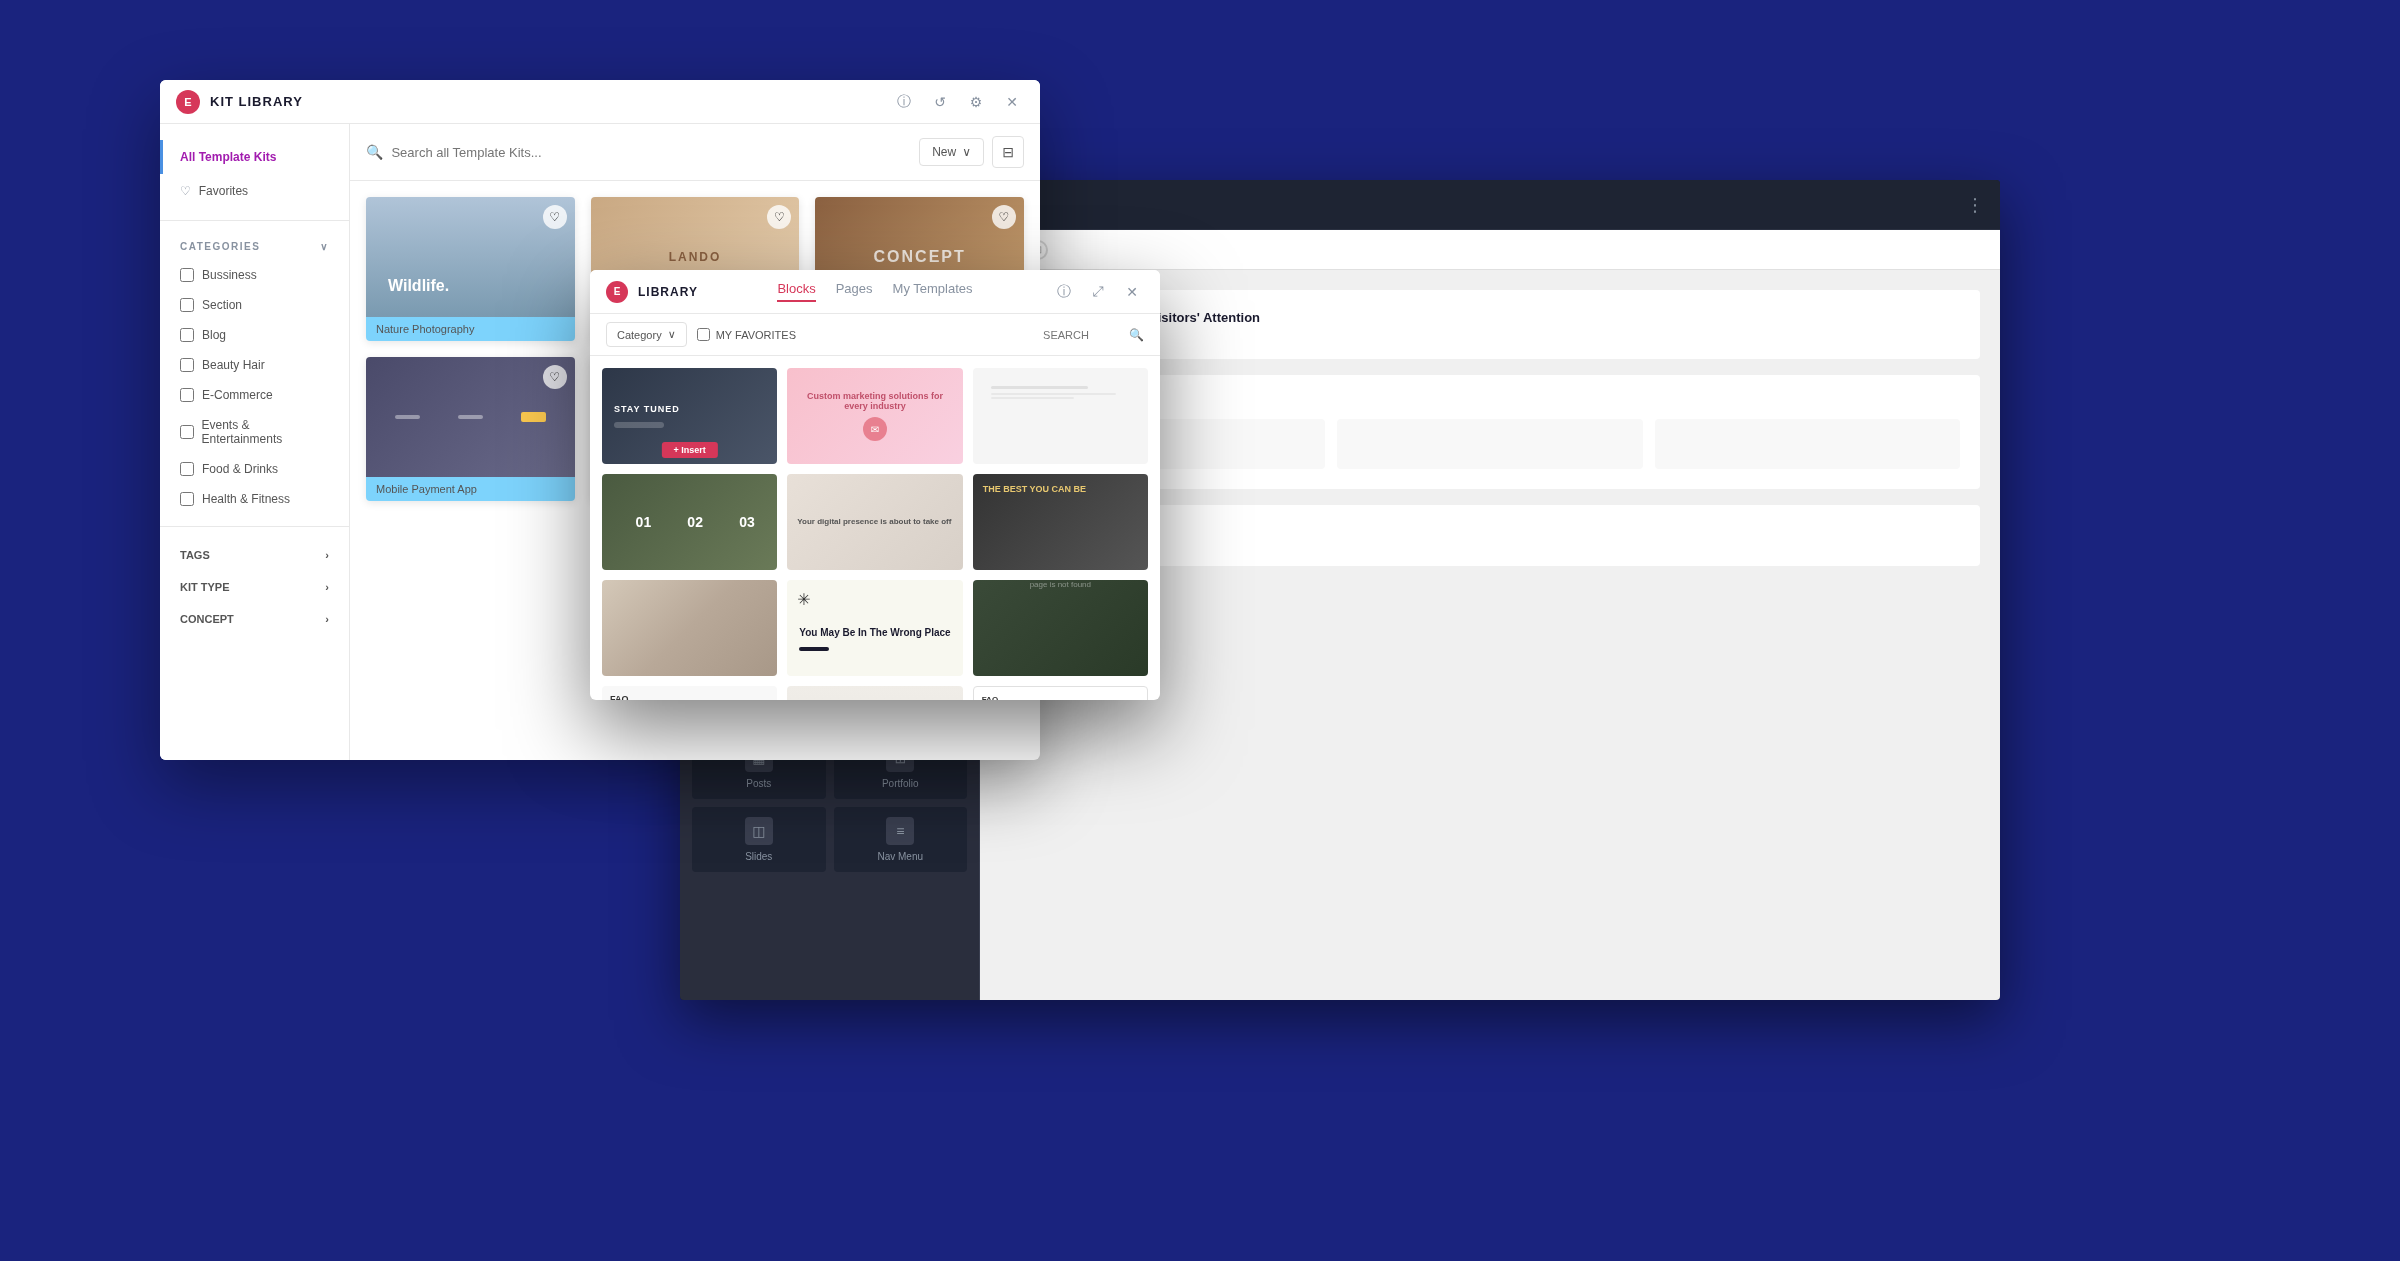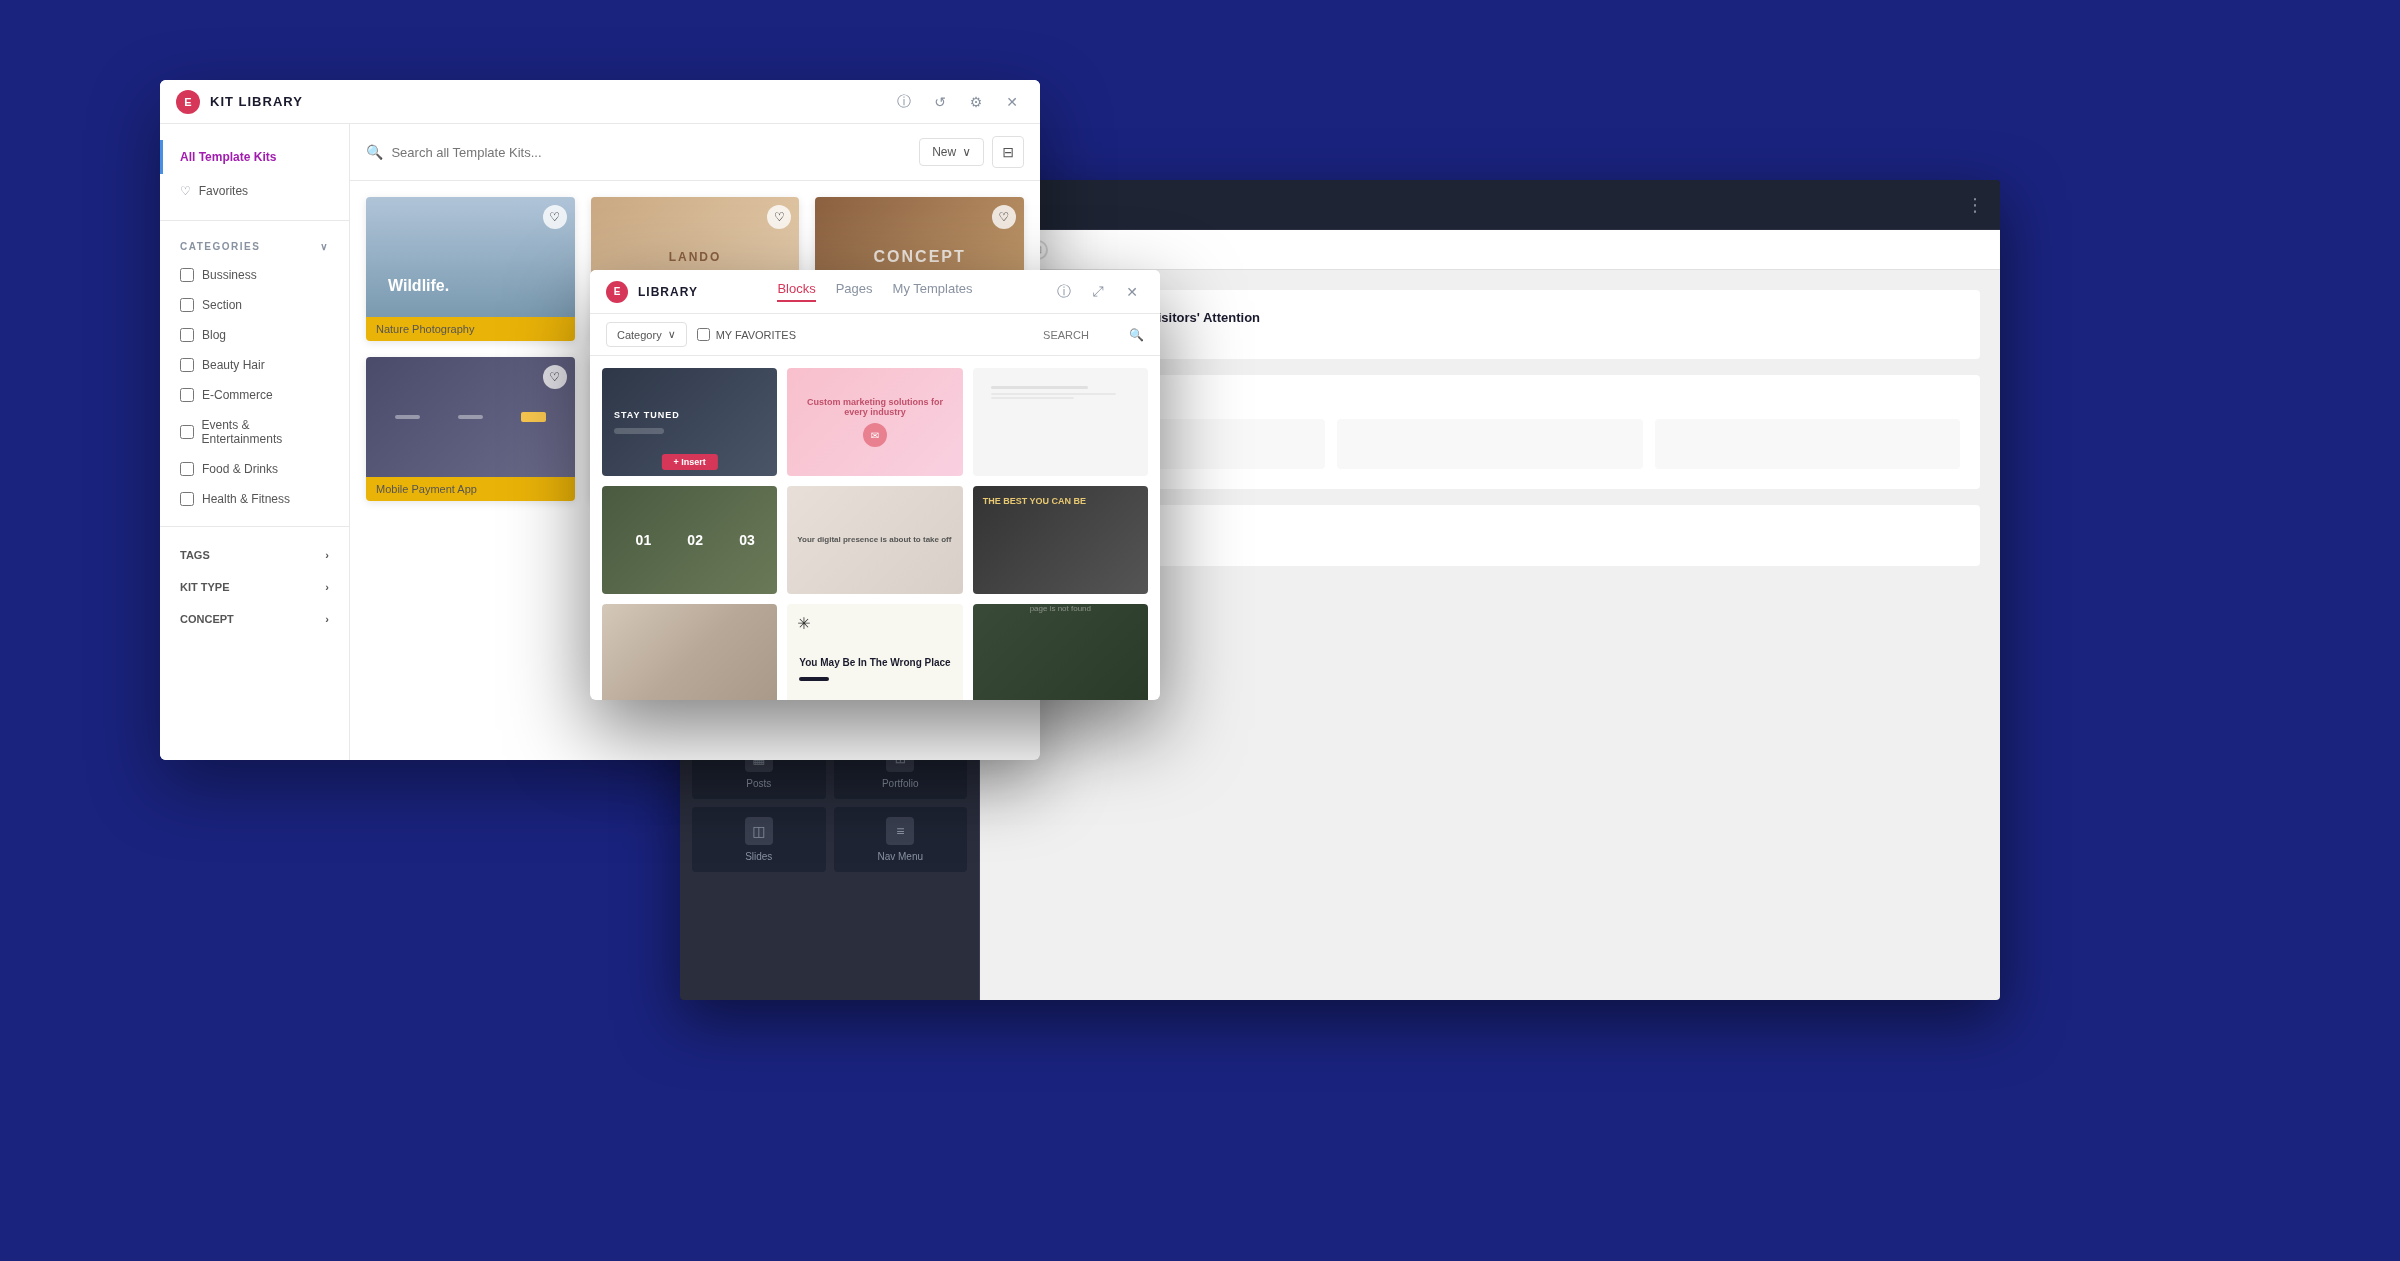--- a/index.html
+++ b/index.html
@@ -468,21 +468,21 @@
       height: 120px;
       background: #e0e0e0;
       position: relative;
       overflow: hidden;
     }
 
     .kit-card-label {
       font-size: 11px;
       color: #555;
       padding: 6px 10px;
-      background: #eab308;
+      background: #7dd3fc;
     }
 
     .kit-card-actions {
       position: absolute;
       top: 8px;
       right: 8px;
     }
 
     .kit-card-heart {
       width: 24px;
@@ -677,21 +677,21 @@
       display: grid;
       grid-template-columns: repeat(3, 1fr);
       gap: 10px;
       align-content: start;
     }
 
     .library-block-card {
       border-radius: 4px;
       overflow: hidden;
       cursor: pointer;
-      height: 108px;
+      height: 96px;
       position: relative;
     }
 
     
     .block-stay-tuned {
       background: linear-gradient(135deg, #2d3748 0%, #4a5568 100%);
       display: flex;
       align-items: center;
       padding: 12px;
     }

